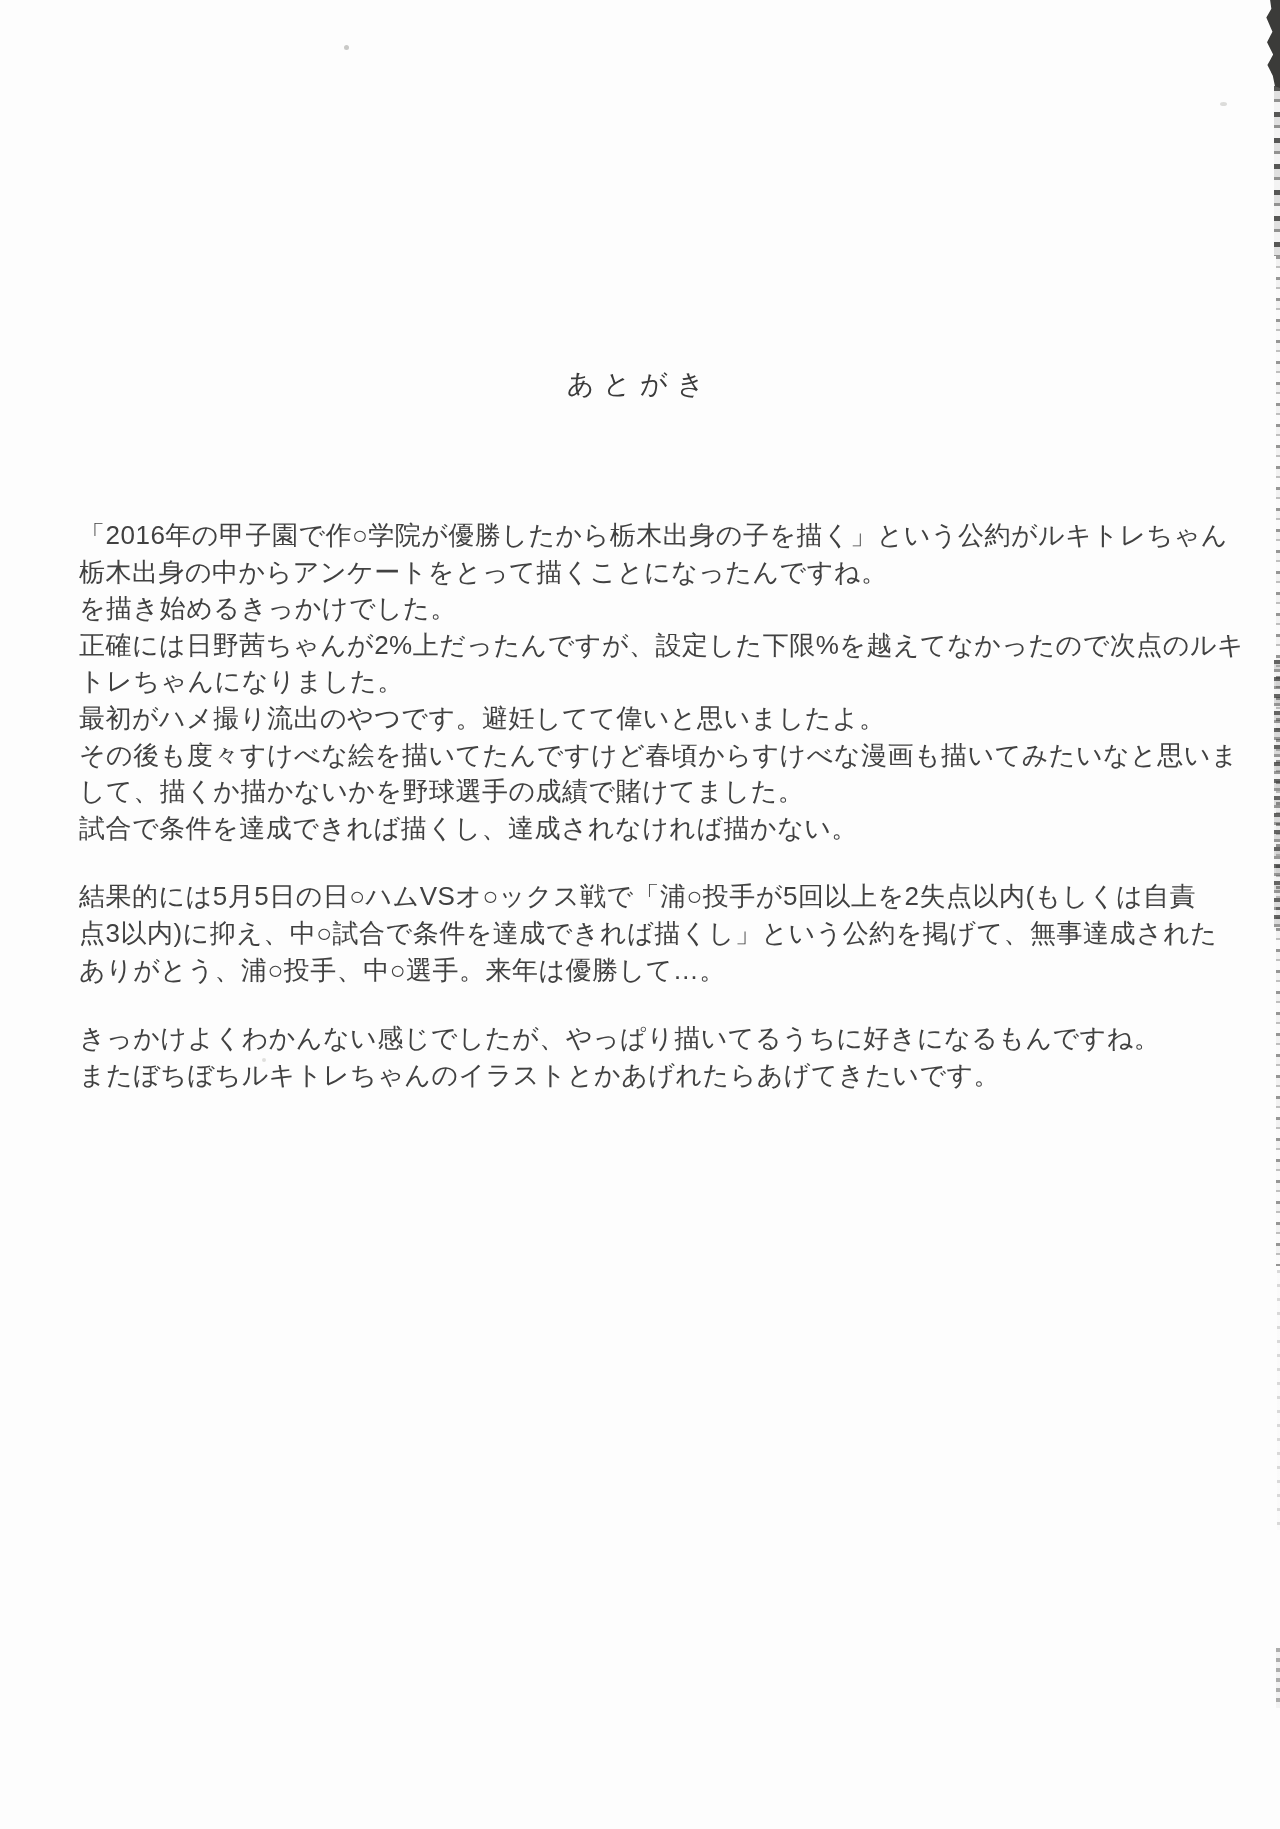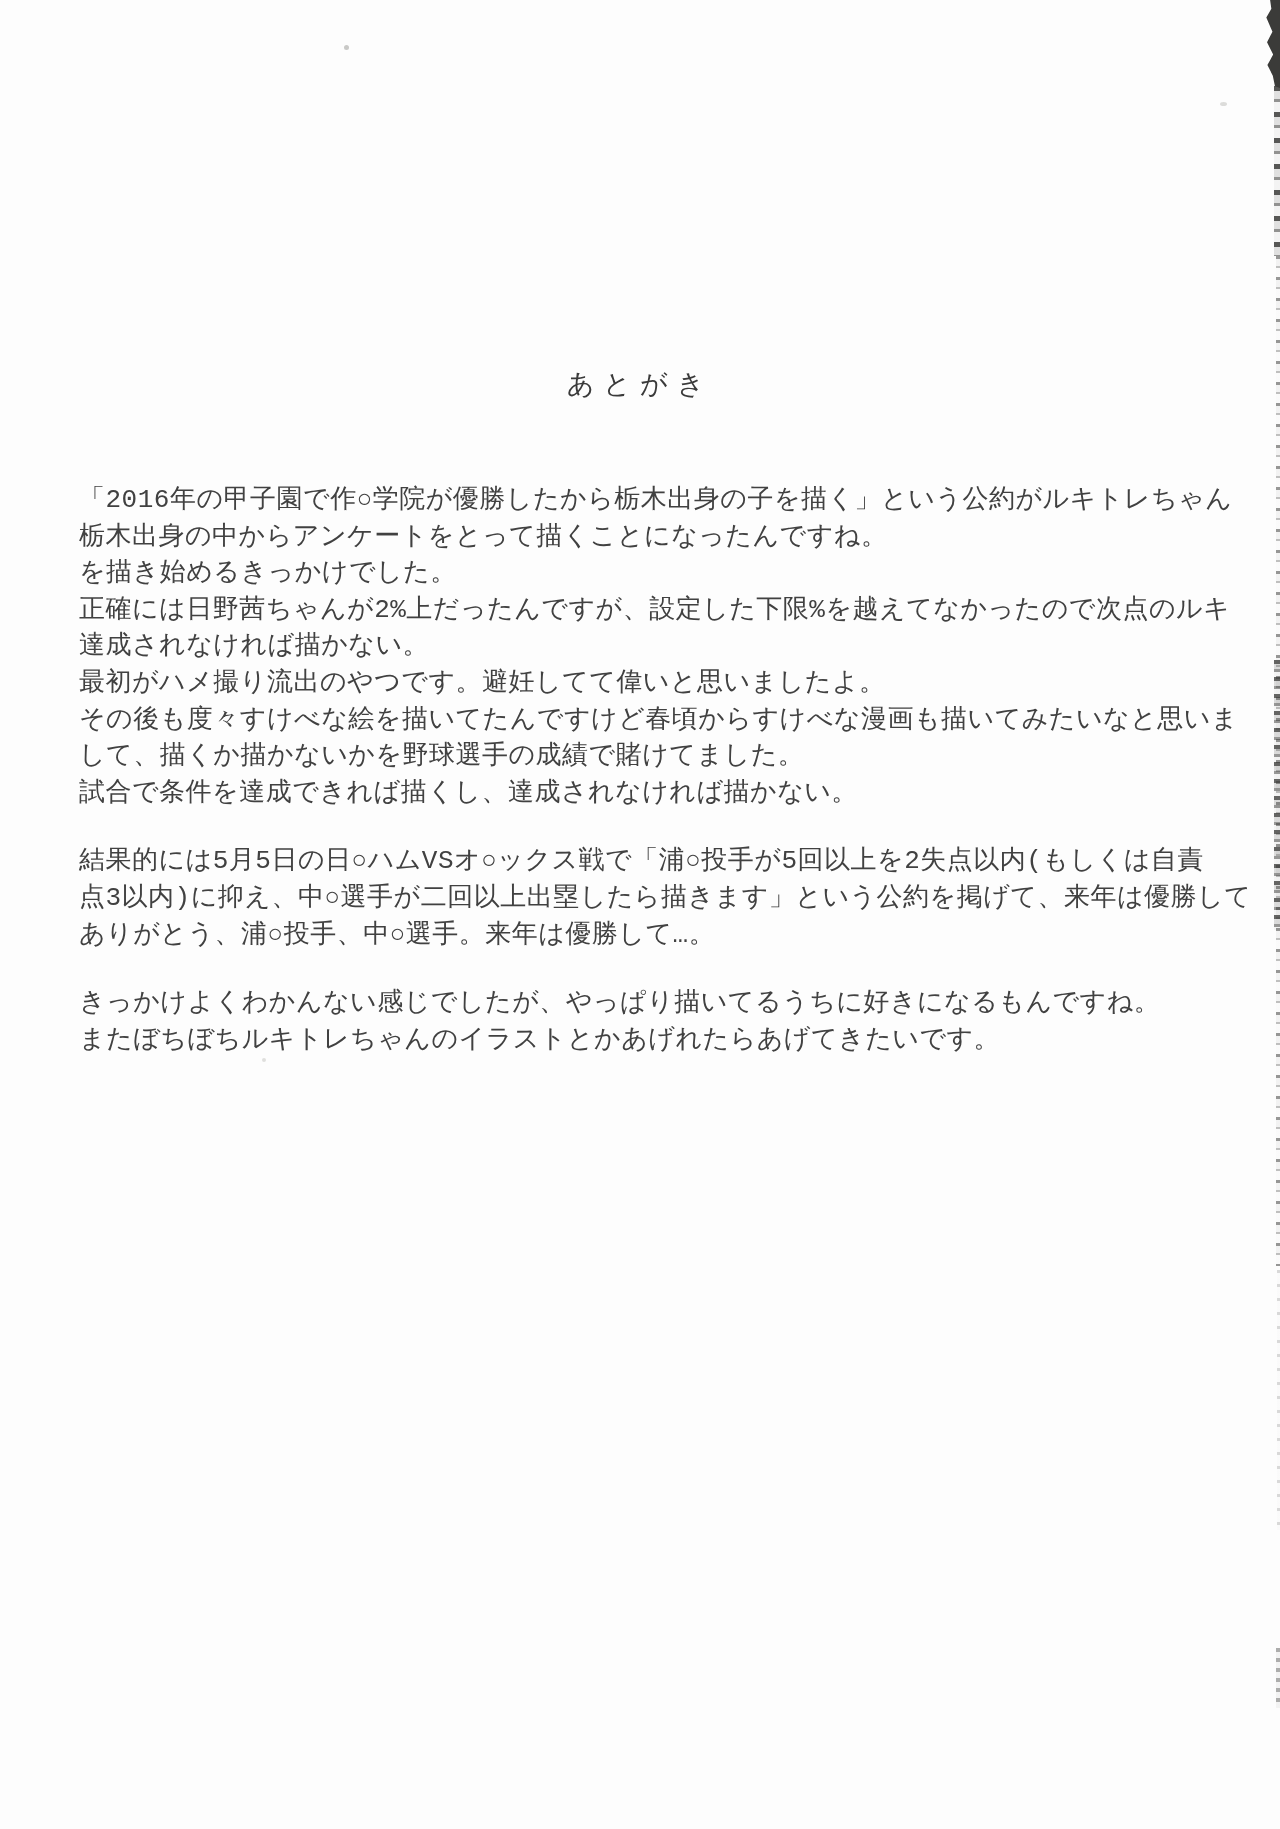--- a/index.html
+++ b/index.html
@@ -23,25 +23,24 @@
     margin: 0;
     text-align: center;
     font-size: 27px;
     font-weight: 400;
     letter-spacing: 9px;
     color: #3a3a3a;
   }
   .body-text {
     position: absolute;
     left: 79px;
-    top: 482px;
+    top: 517px;
     width: 1140px;
     font-size: 26px;
     color: #414141;
-    font-family: Liberation Mono, monospace;
   }
   .line {
     height: 36.6px;
     line-height: 36.6px;
     white-space: nowrap;
     letter-spacing: 0.5px;
   }
   .block + .block {
     margin-top: 32px;
   }
@@ -123,29 +122,29 @@
 <div class="page">
 
   <h1 class="heading">あとがき</h1>
 
   <div class="body-text">
     <div class="block">
       <div class="line">「2016年の甲子園で作○学院が優勝したから栃木出身の子を描く」という公約がルキトレちゃん</div>
       <div class="line">栃木出身の中からアンケートをとって描くことになったんですね。</div>
       <div class="line">を描き始めるきっかけでした。</div>
       <div class="line">正確には日野茜ちゃんが2%上だったんですが、設定した下限%を越えてなかったので次点のルキ</div>
-      <div class="line">達成されなければ描かない。</div>
+      <div class="line">トレちゃんになりました。</div>
       <div class="line">最初がハメ撮り流出のやつです。避妊してて偉いと思いましたよ。</div>
       <div class="line">その後も度々すけべな絵を描いてたんですけど春頃からすけべな漫画も描いてみたいなと思いま</div>
       <div class="line">して、描くか描かないかを野球選手の成績で賭けてました。</div>
       <div class="line">試合で条件を達成できれば描くし、達成されなければ描かない。</div>
     </div>
     <div class="block">
       <div class="line">結果的には5月5日の日○ハムVSオ○ックス戦で「浦○投手が5回以上を2失点以内(もしくは自責</div>
-      <div class="line">点3以内)に抑え、中○選手が二回以上出塁したら描きます」という公約を掲げて、来年は優勝して</div>
+      <div class="line">点3以内)に抑え、中○試合で条件を達成できれば描くし」という公約を掲げて、無事達成された</div>
       <div class="line">ありがとう、浦○投手、中○選手。来年は優勝して…。</div>
     </div>
     <div class="block">
       <div class="line">きっかけよくわかんない感じでしたが、やっぱり描いてるうちに好きになるもんですね。</div>
       <div class="line">またぼちぼちルキトレちゃんのイラストとかあげれたらあげてきたいです。</div>
     </div>
   </div>
 
   <div class="corner-blob"></div>
   <div class="edge-strip strip-upper"></div>

